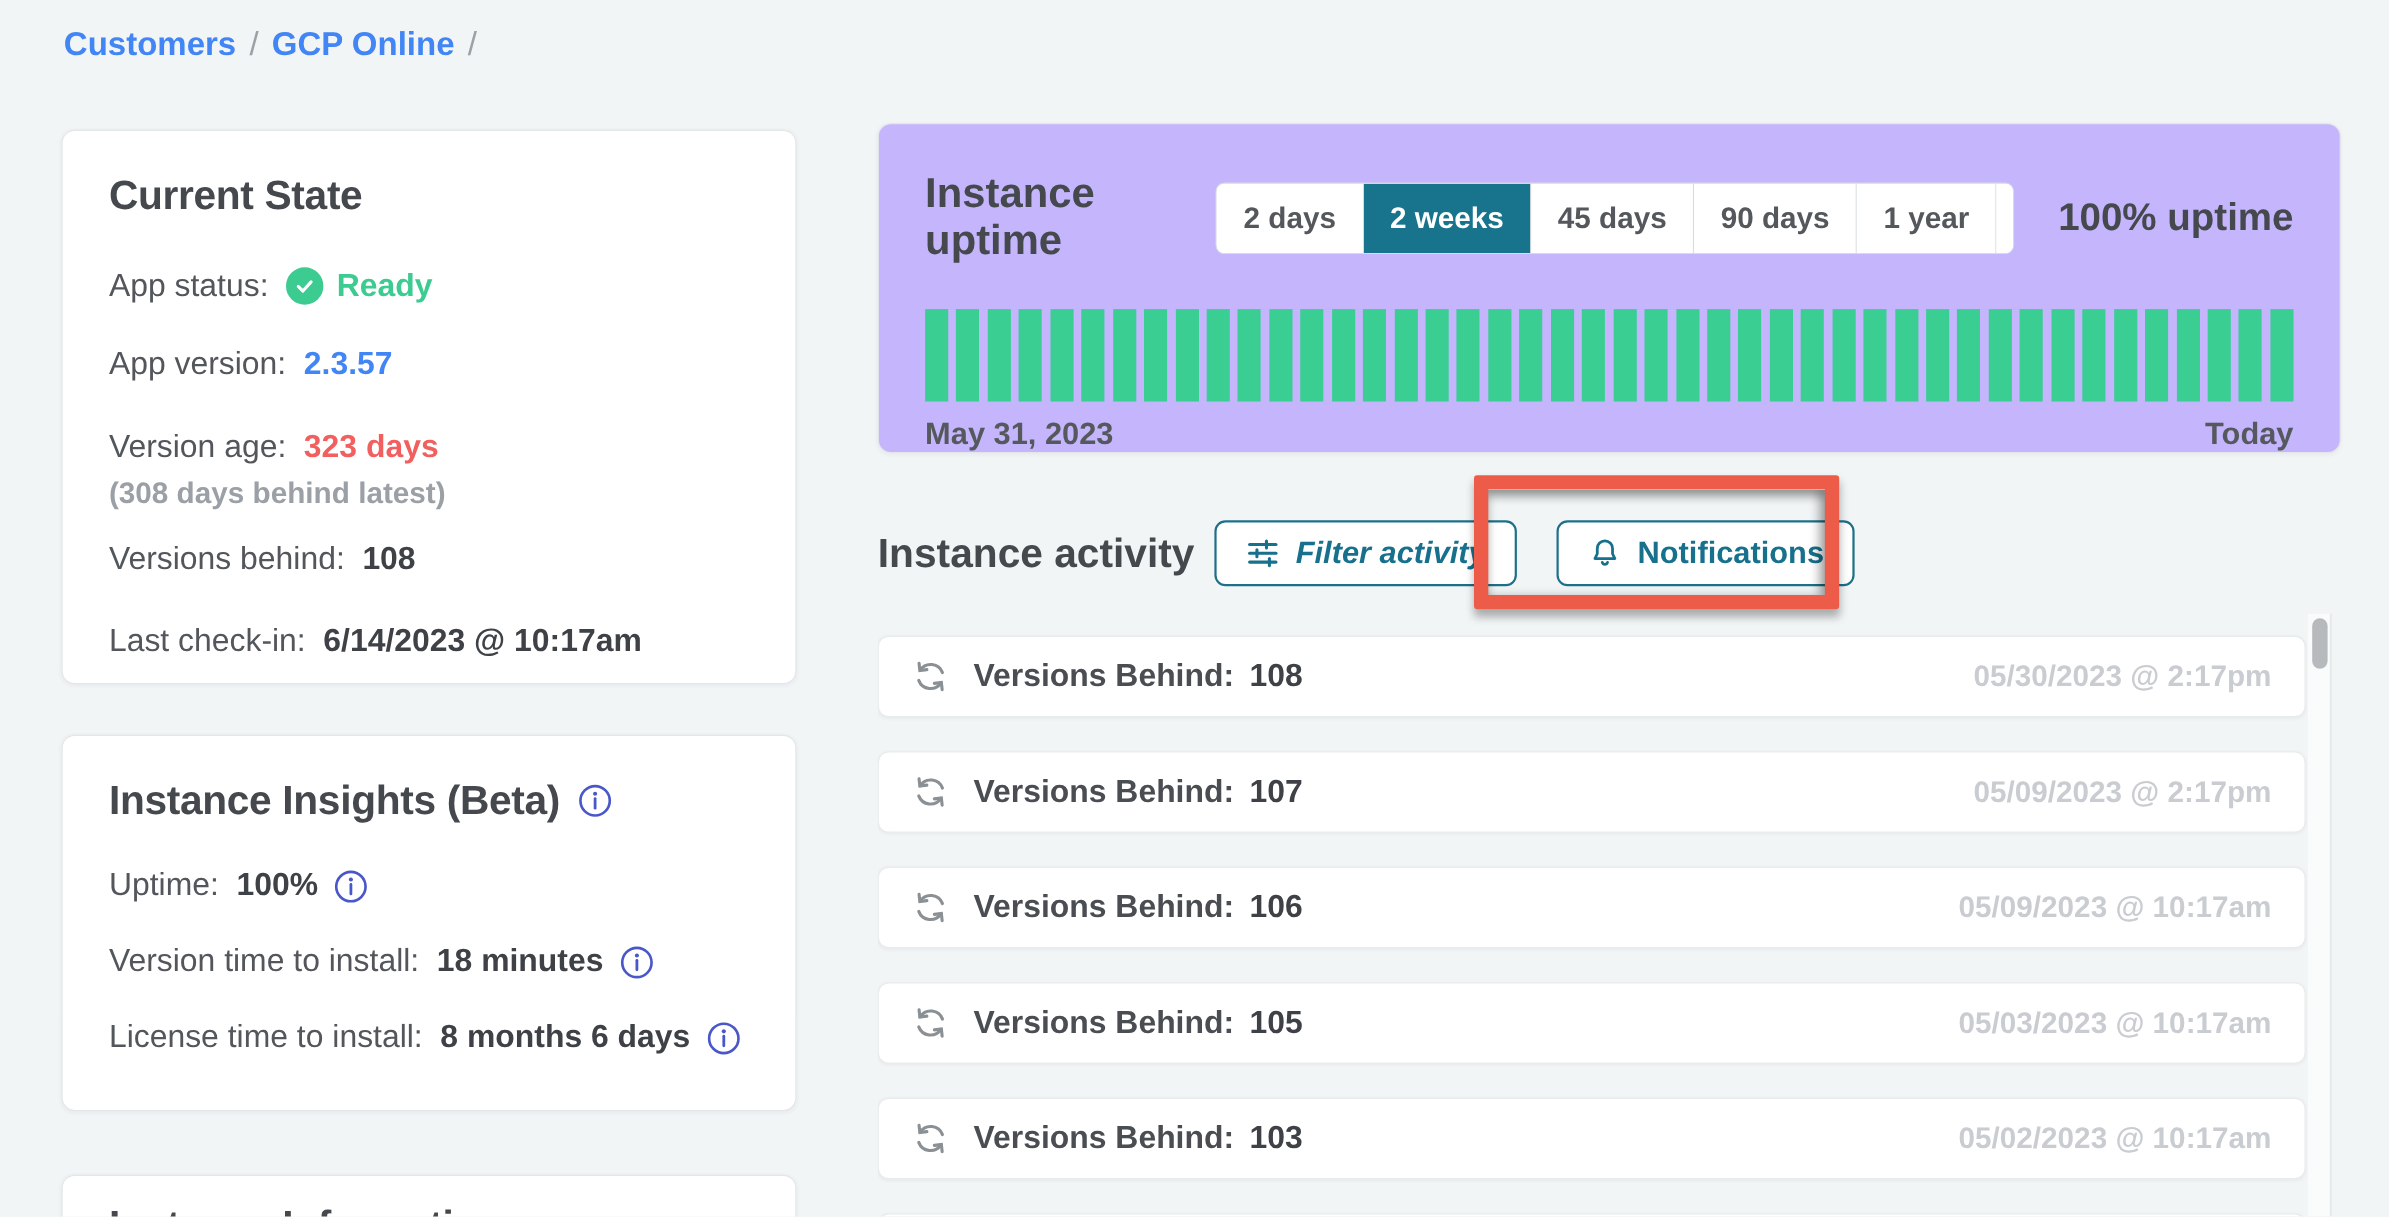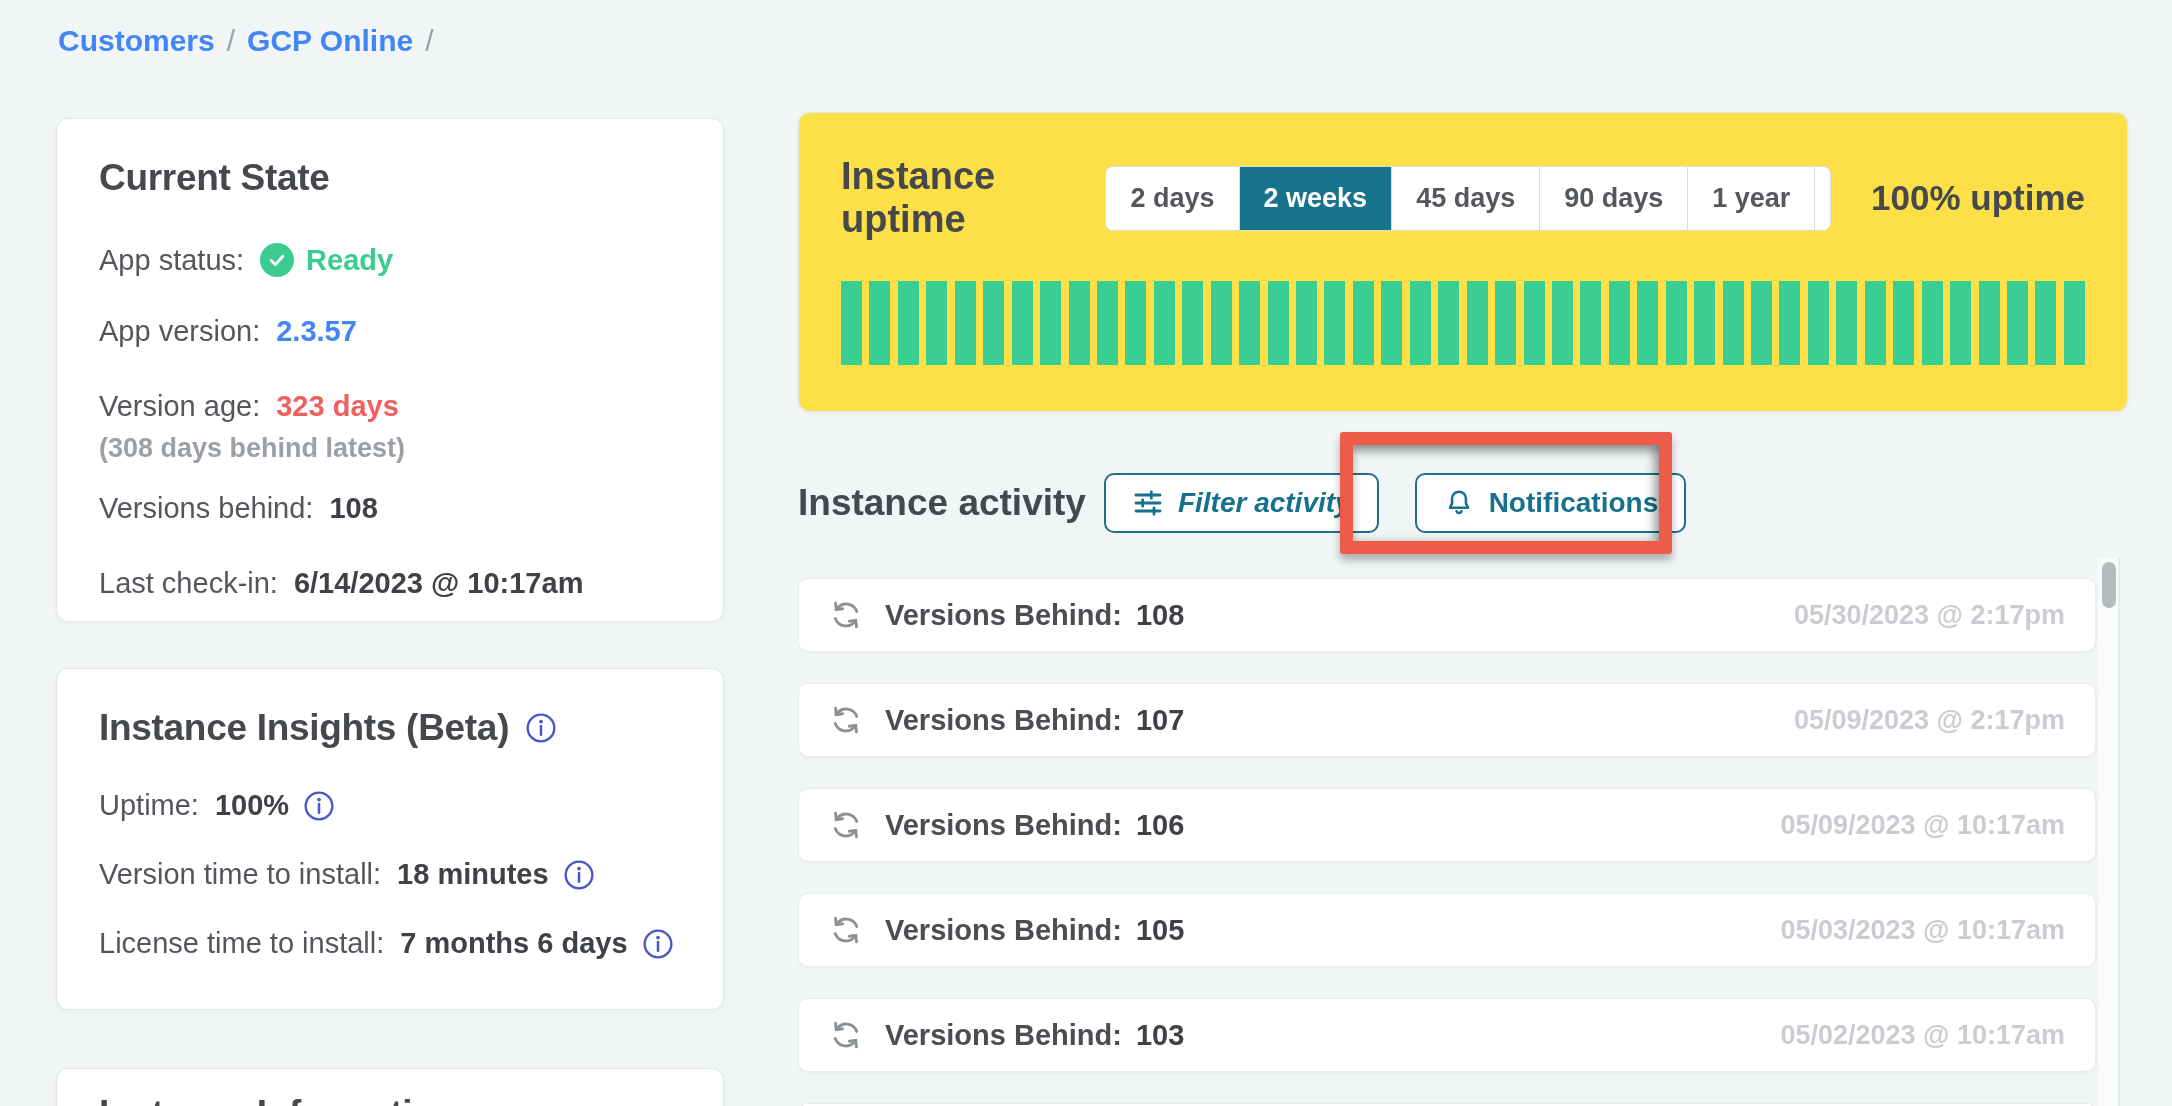--- a/index.html
+++ b/index.html
@@ -53,21 +53,21 @@
   #card-insights .kv-row:last-child { margin-bottom:0; }
   .info-icon { width:32px; height:32px; flex:0 0 auto; display:inline-block; margin-left:14px; cursor:pointer; }
   .title-info { margin-left:0; }
 
   
   #card-information { top:1068px; height:220px; padding-top:24px; }
 
   
   #card-uptime {
     position:absolute; left:798px; top:112px; width:1330px; height:300px;
-    background:#fde047; border:1px solid #e3e7e9; border-radius:12px;
+    background:#c4b5fd; border:1px solid #e3e7e9; border-radius:12px;
     box-shadow:0 1px 4px rgba(30,40,50,0.05);
     padding:42px 42px 0 42px;
   }
   .uptime-header { display:flex; align-items:center; }
   .uptime-title { font-size:38px; font-weight:700; color:#45494d; }
   .range-tabs { margin-left:auto; display:flex; border:1px solid #d8dcdf; border-radius:8px; overflow:hidden; background:#fff; height:65px; }
   .range-tab { display:flex; align-items:center; padding:0 24px; font-size:27px; font-weight:700; color:#54585c; border-right:1px solid #d8dcdf; cursor:pointer; background:#fff; white-space:nowrap; }
   .range-tab:last-child { border-right:none; }
   .range-tab.selected { background:#17748c; color:#ffffff; }
   .uptime-summary { font-size:35px; font-weight:700; color:#45494d; margin-left:40px; white-space:nowrap; }
@@ -190,21 +190,21 @@
       <svg viewBox="0 0 24 24">
           <circle cx="12" cy="12" r="10" fill="none" stroke="#4a57c8" stroke-width="1.8"></circle>
           <circle cx="12" cy="7.2" r="1.4" fill="#4a57c8"></circle>
           <line x1="12" y1="10.5" x2="12" y2="17" stroke="#4a57c8" stroke-width="1.9" stroke-linecap="round"></line>
         </svg>
     </span>
   </div>
 
   <div class="kv-row">
     <span class="kv-label">License time to install:</span>
-    <span class="kv-value">7 months 6 days</span>
+    <span class="kv-value">8 months 6 days</span>
     <span class="info-icon">
       <svg viewBox="0 0 24 24">
           <circle cx="12" cy="12" r="10" fill="none" stroke="#4a57c8" stroke-width="1.8"></circle>
           <circle cx="12" cy="7.2" r="1.4" fill="#4a57c8"></circle>
           <line x1="12" y1="10.5" x2="12" y2="17" stroke="#4a57c8" stroke-width="1.9" stroke-linecap="round"></line>
         </svg>
     </span>
   </div>
 </div>
 
@@ -266,20 +266,24 @@
       <div class="bar"></div>
       <div class="bar"></div>
       <div class="bar"></div>
       <div class="bar"></div>
       <div class="bar"></div>
       <div class="bar"></div>
       <div class="bar"></div>
       <div class="bar"></div>
     </div>
 
+  <div class="bars-labels">
+    <span>May 31, 2023</span>
+    <span>Today</span>
+  </div>
 </div>
 
 <div class="activity-header">
   <div class="activity-title">Instance activity</div>
 
   <button class="btn" id="filter-btn">
     <svg viewBox="0 0 24 24" fill="none" stroke="#17708c" stroke-width="2.1" stroke-linecap="round">
       <line x1="3" y1="6" x2="21" y2="6"></line>
         <line x1="14.5" y1="3.6" x2="14.5" y2="8.4"></line>
       <line x1="3" y1="12" x2="21" y2="12"></line>

